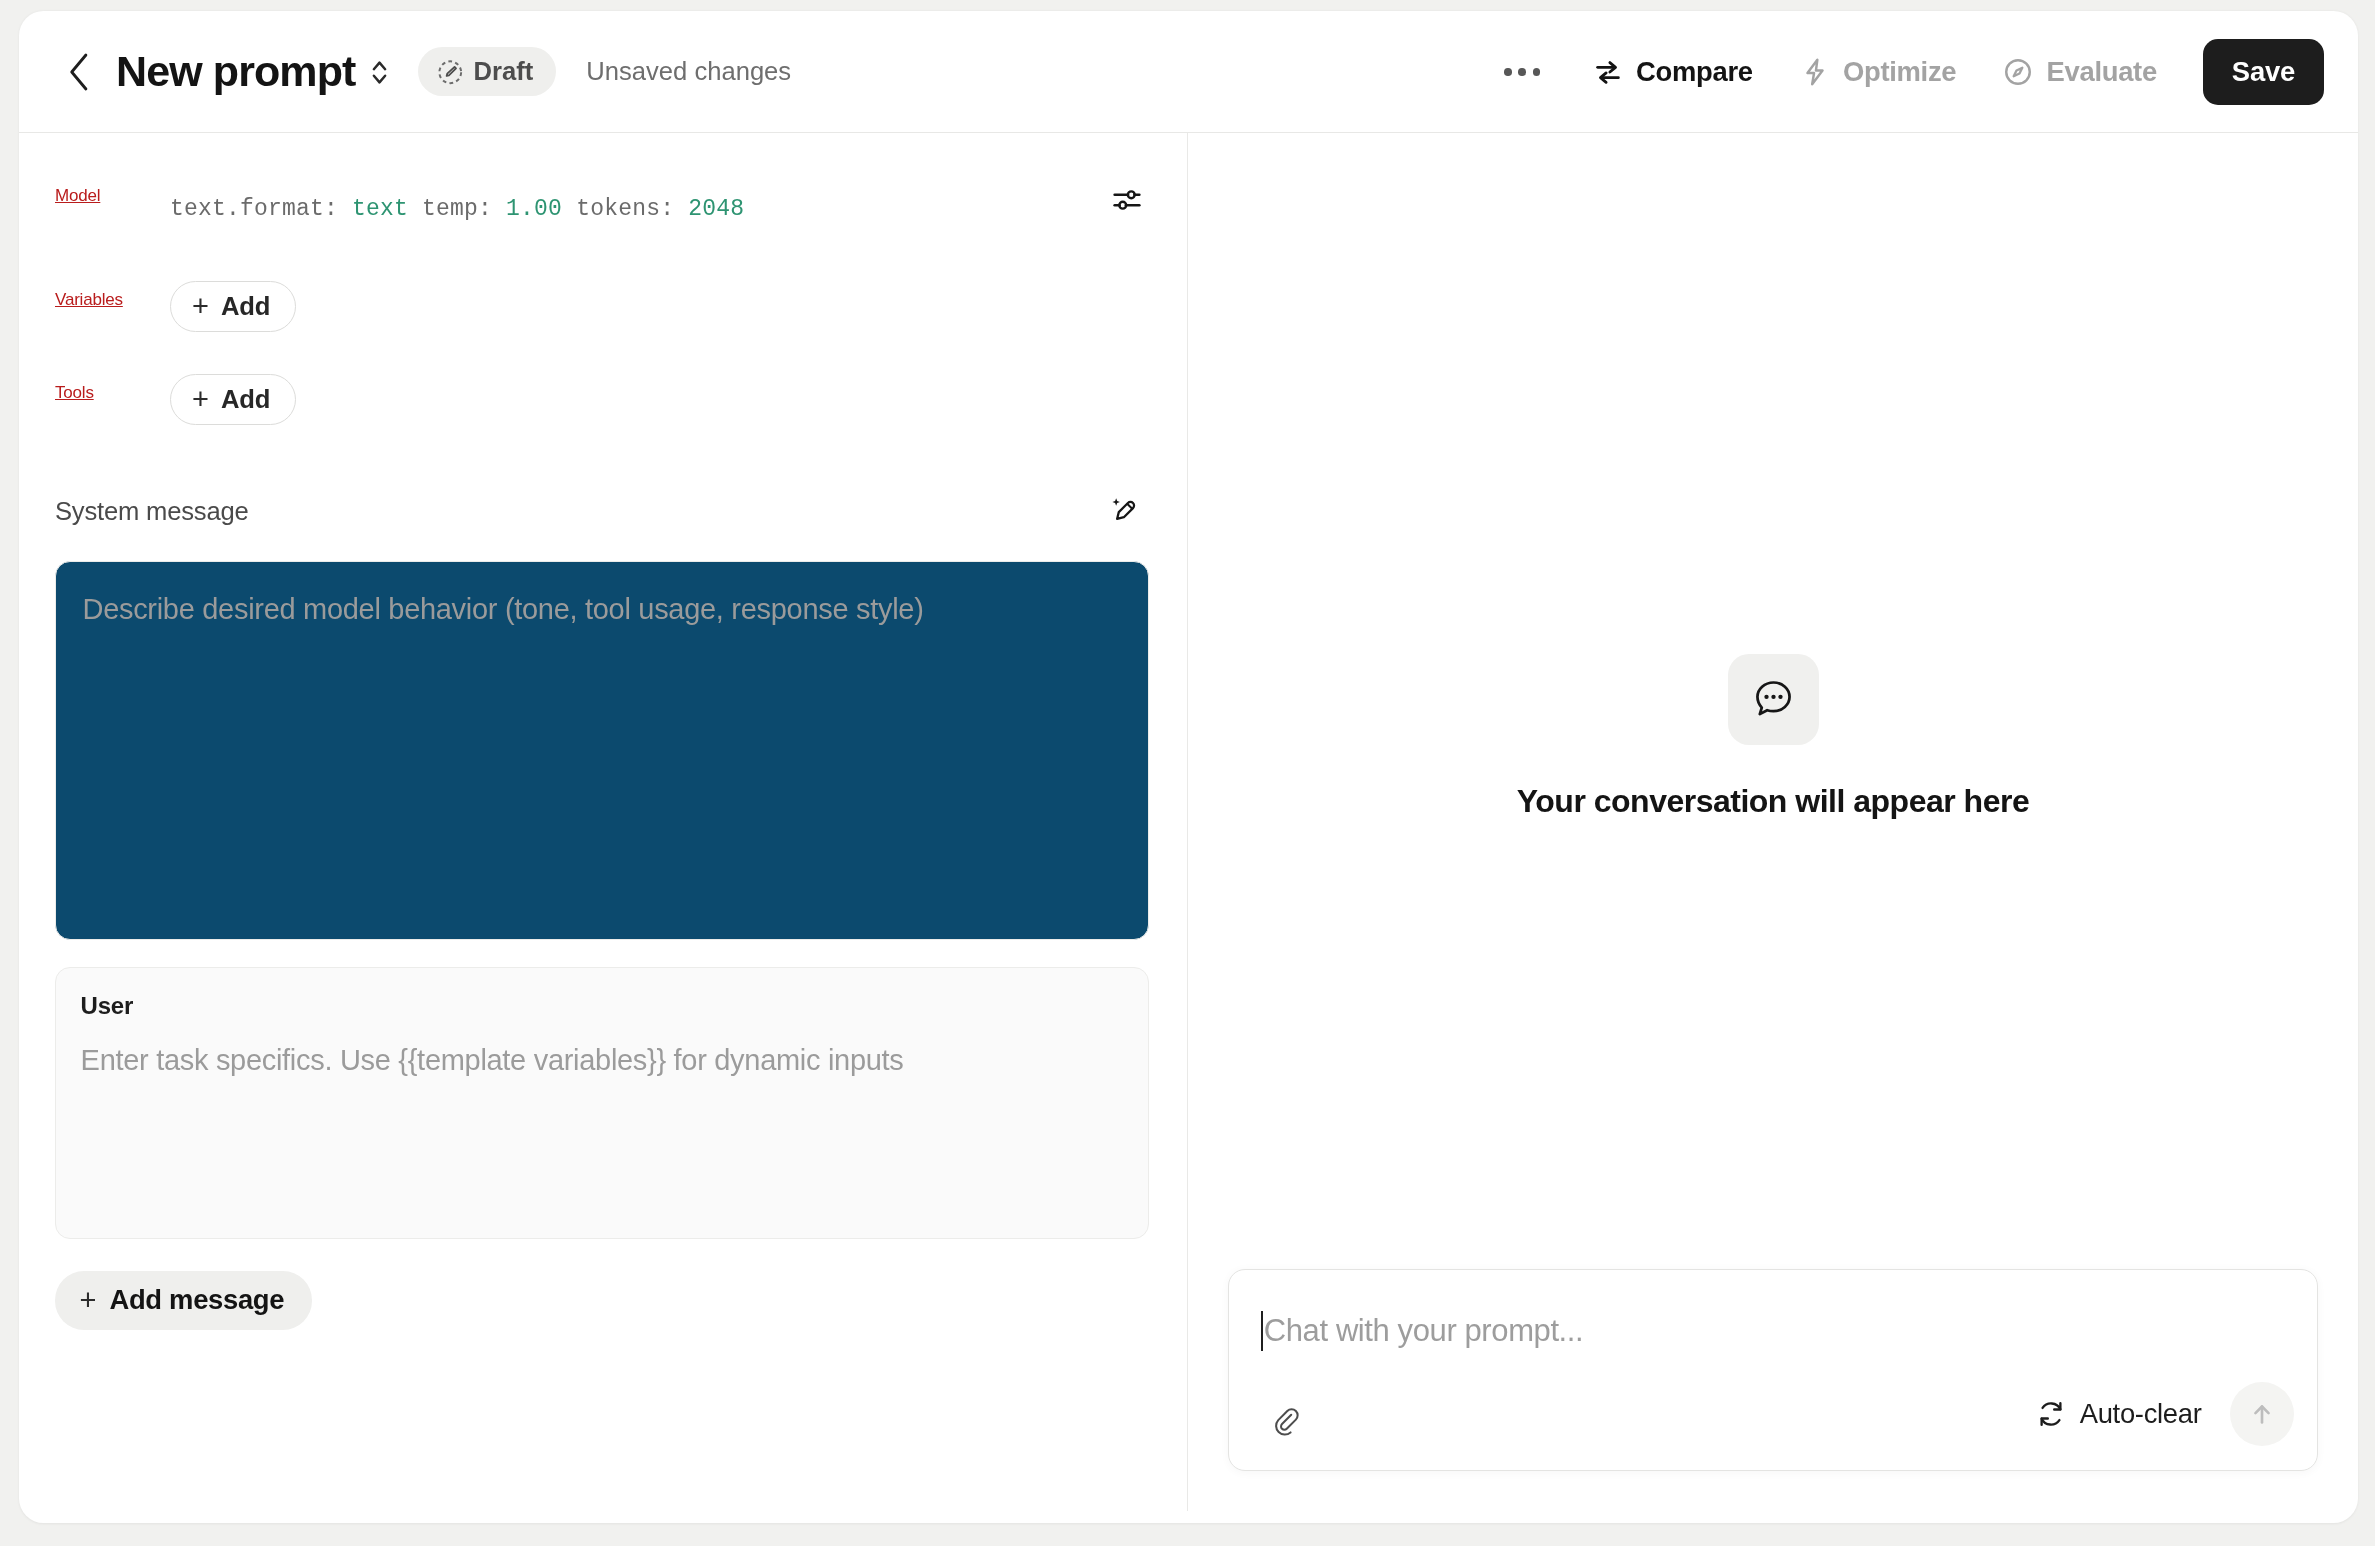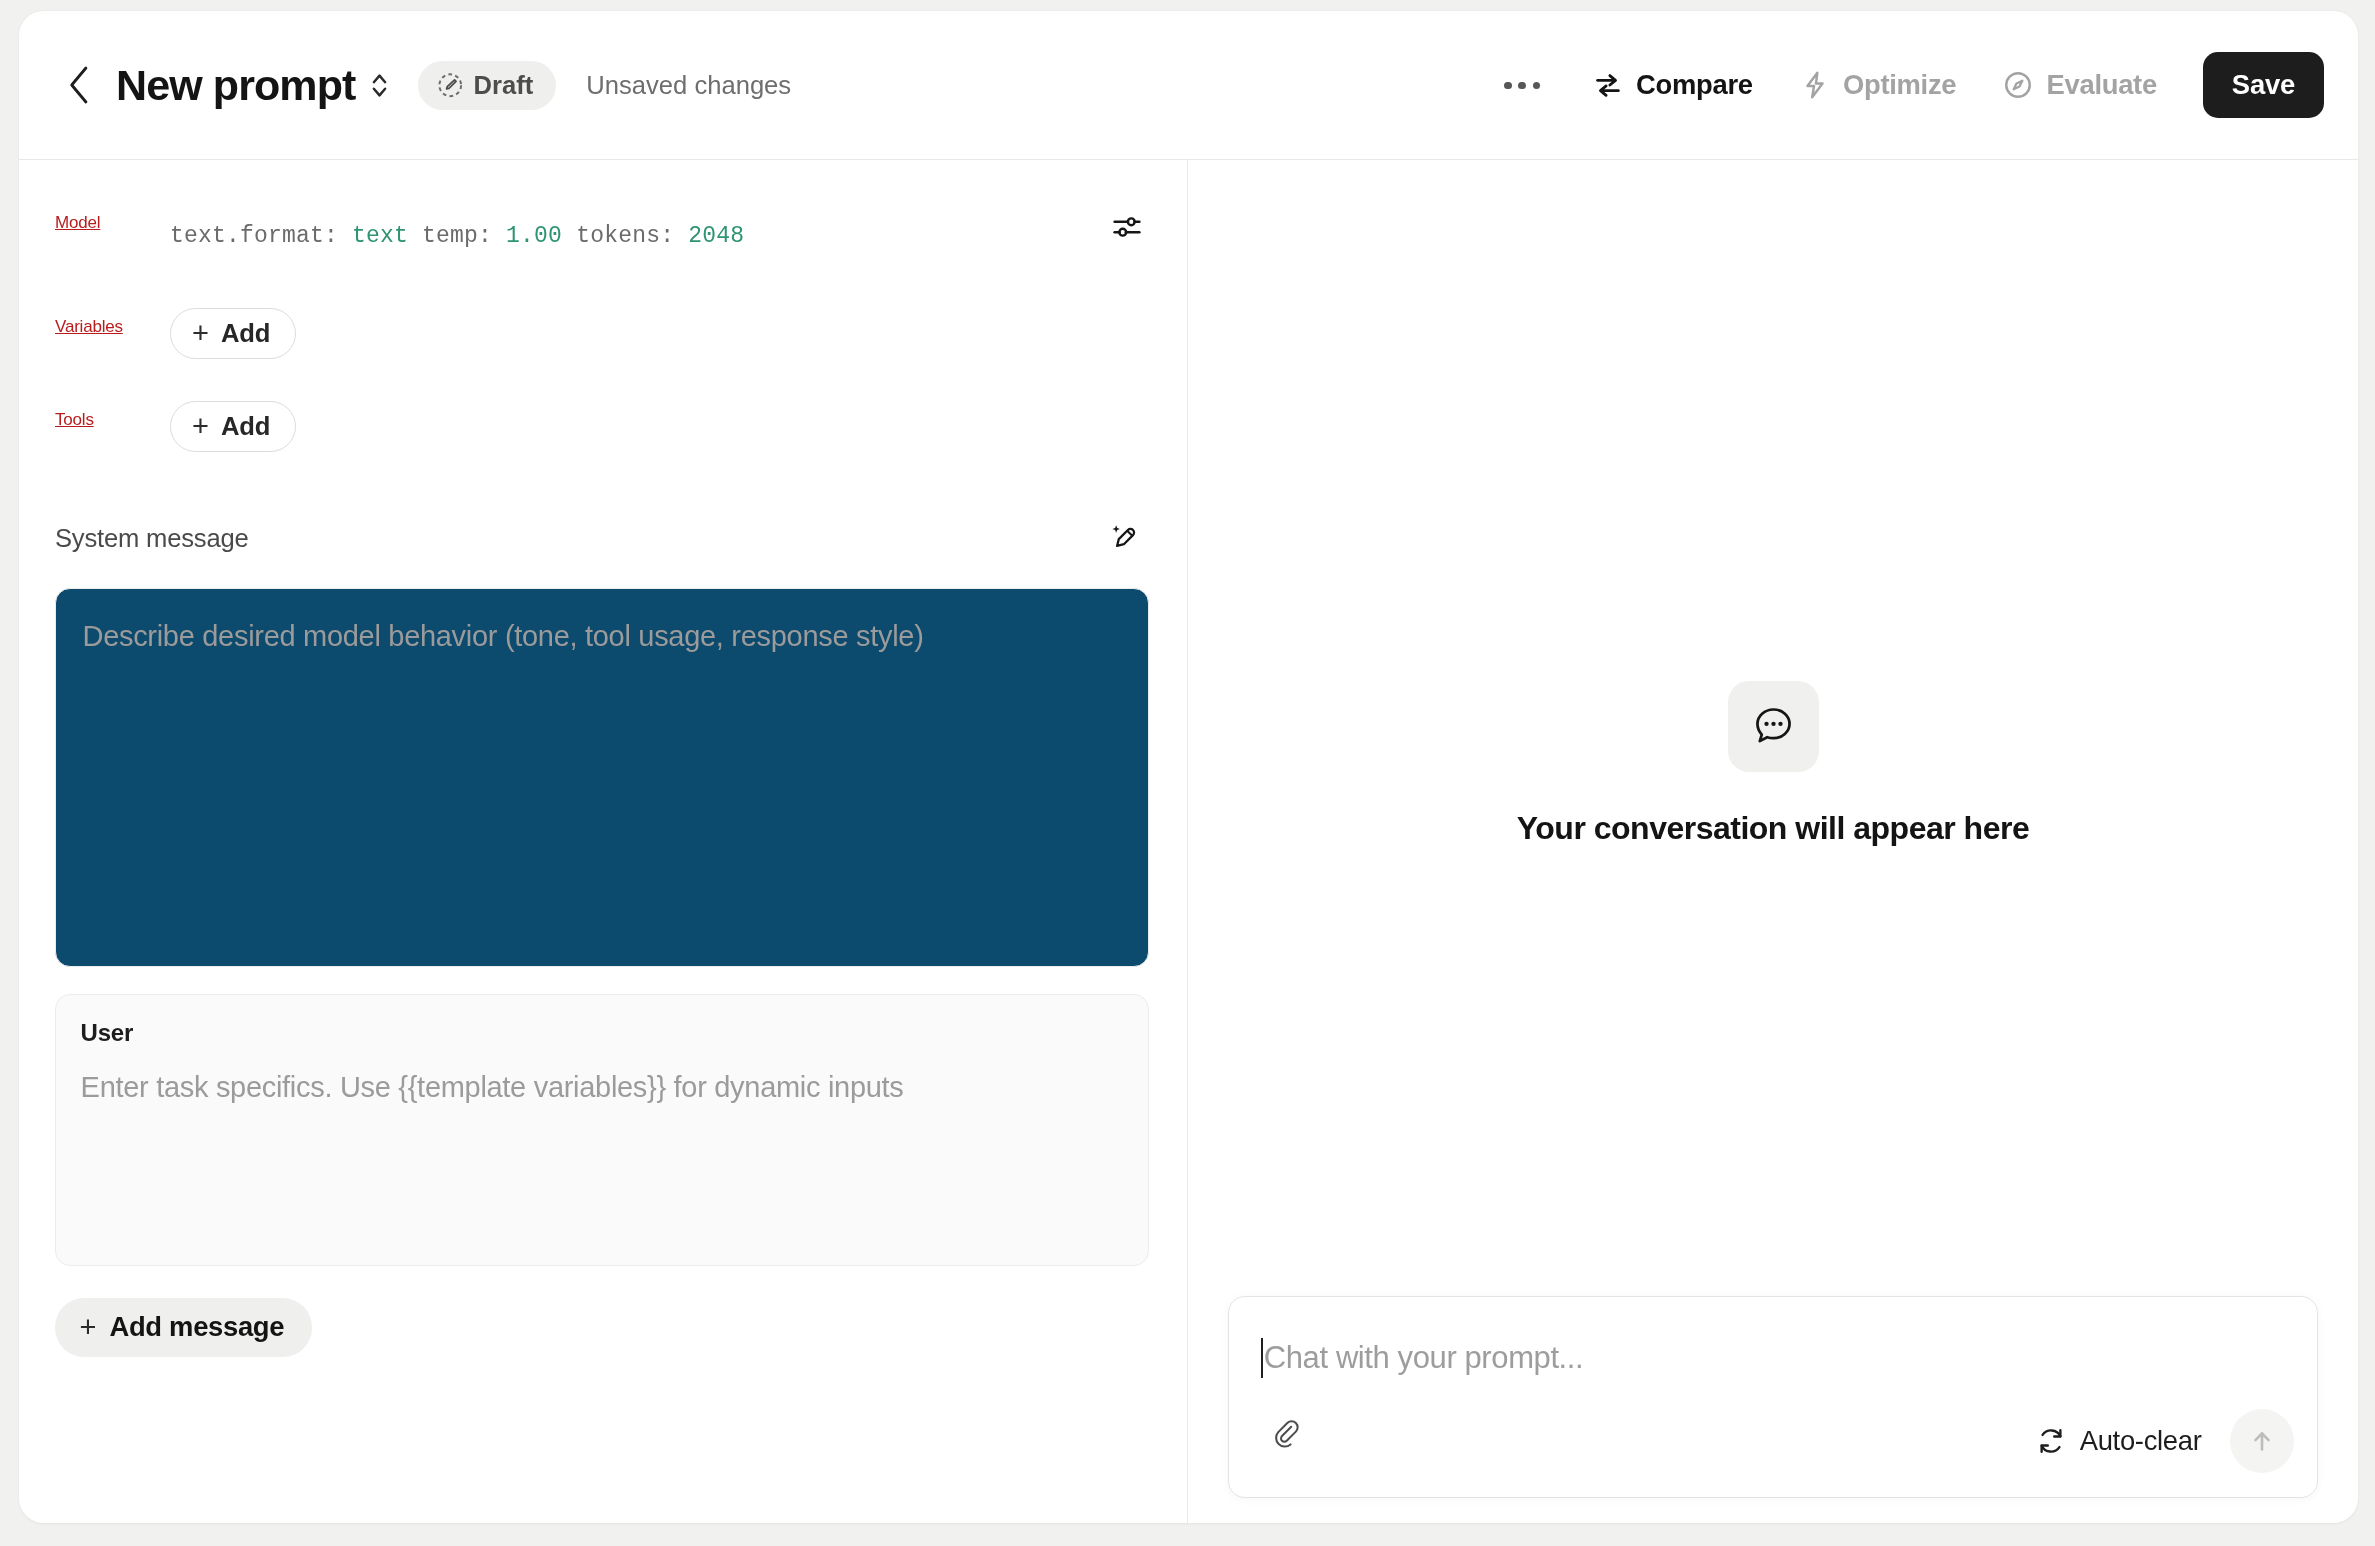--- a/index.html
+++ b/index.html
@@ -20,21 +20,21 @@
     height: 1512px;
     background: #ffffff;
     border-radius: 24.6px;
     overflow: hidden;
     box-shadow: 0 0.9px 2.8px rgba(0,0,0,0.06);
   }
 
   
   .header {
     position: relative;
-    height: 149px;
+    height: 122px;
     border-bottom: 0.9px solid #e8e8e6;
     display: flex;
     align-items: center;
     padding: 0 34px 0 38px;
   }
   .header-left {
     display: flex;
     align-items: center;
     gap: 0;
     flex: 1;
@@ -342,21 +342,21 @@
     font-size: 31px;
     color: #9d9d9d;
     letter-spacing: -0.4px;
   }
   .composer-bottom {
     position: absolute;
     left: 32px;
     right: 23px;
     bottom: 24.6px;
     display: flex;
-    align-items: flex-start;
+    align-items: flex-end;
   }
   .attach-btn {
     width: 49px; height: 49px;
     display: flex; align-items: center; justify-content: center;
     cursor: pointer;
   }
   .composer-bottom-right {
     margin-left: auto;
     display: flex;
     align-items: center;

